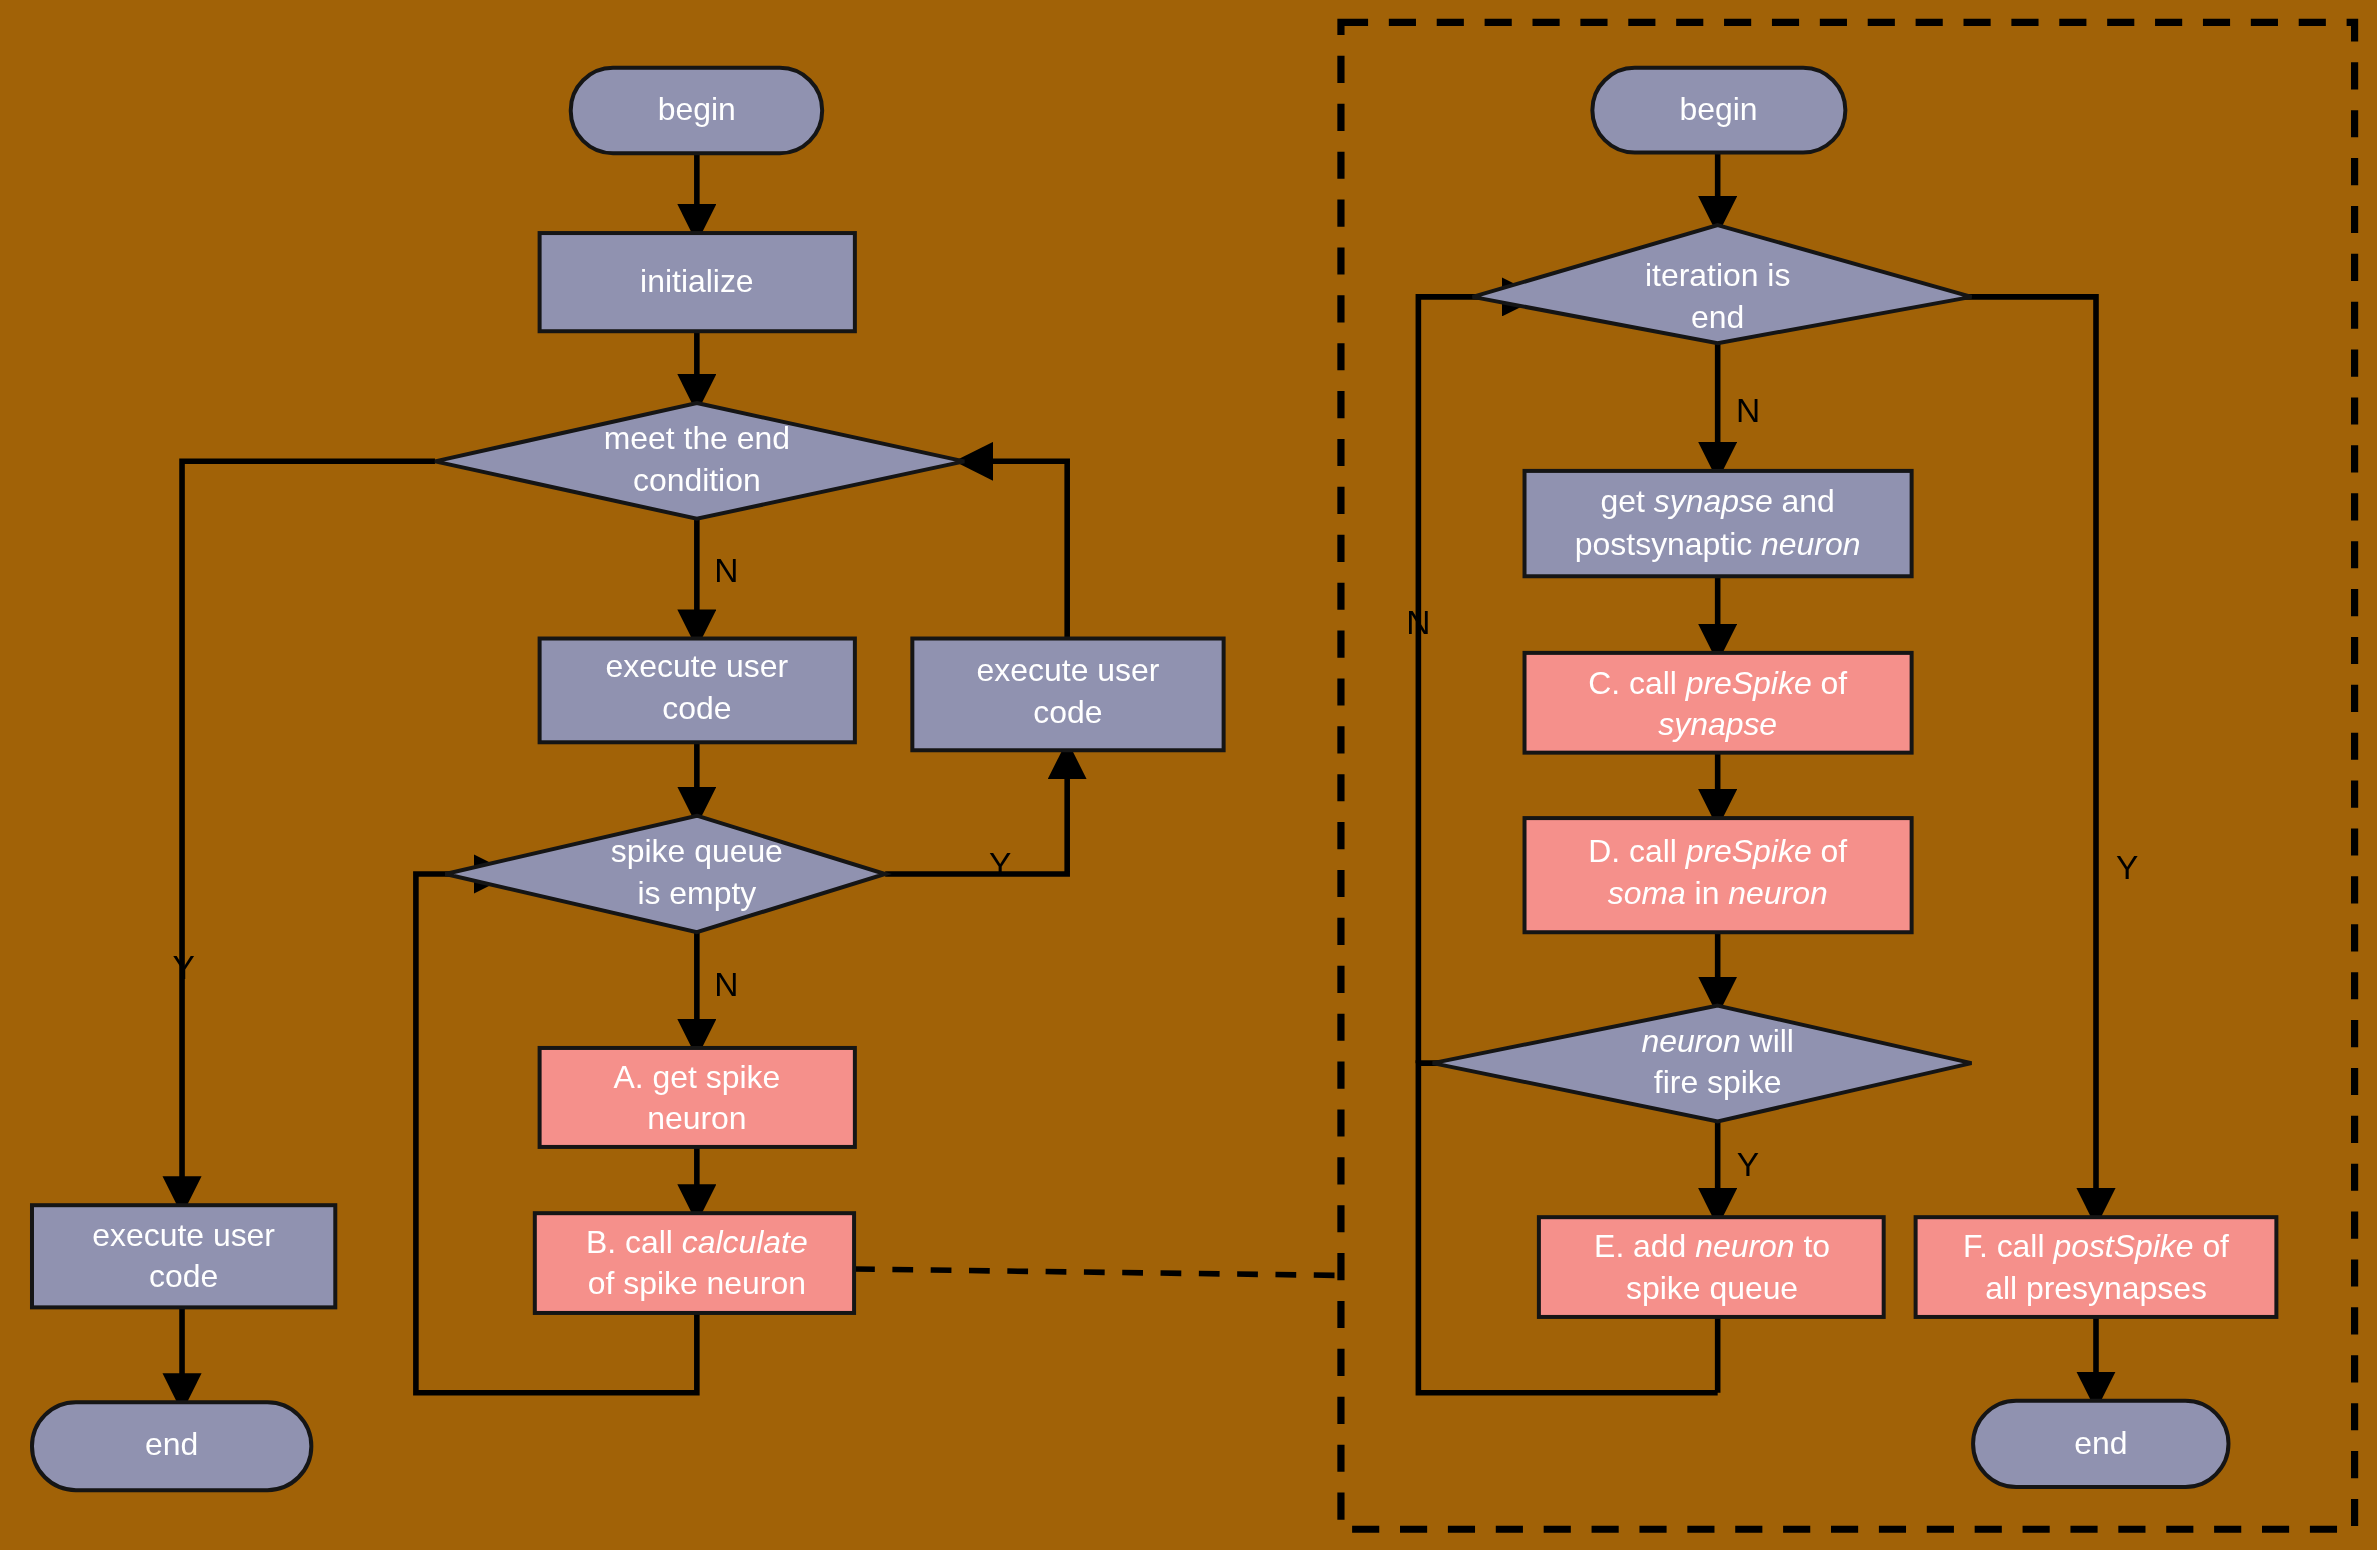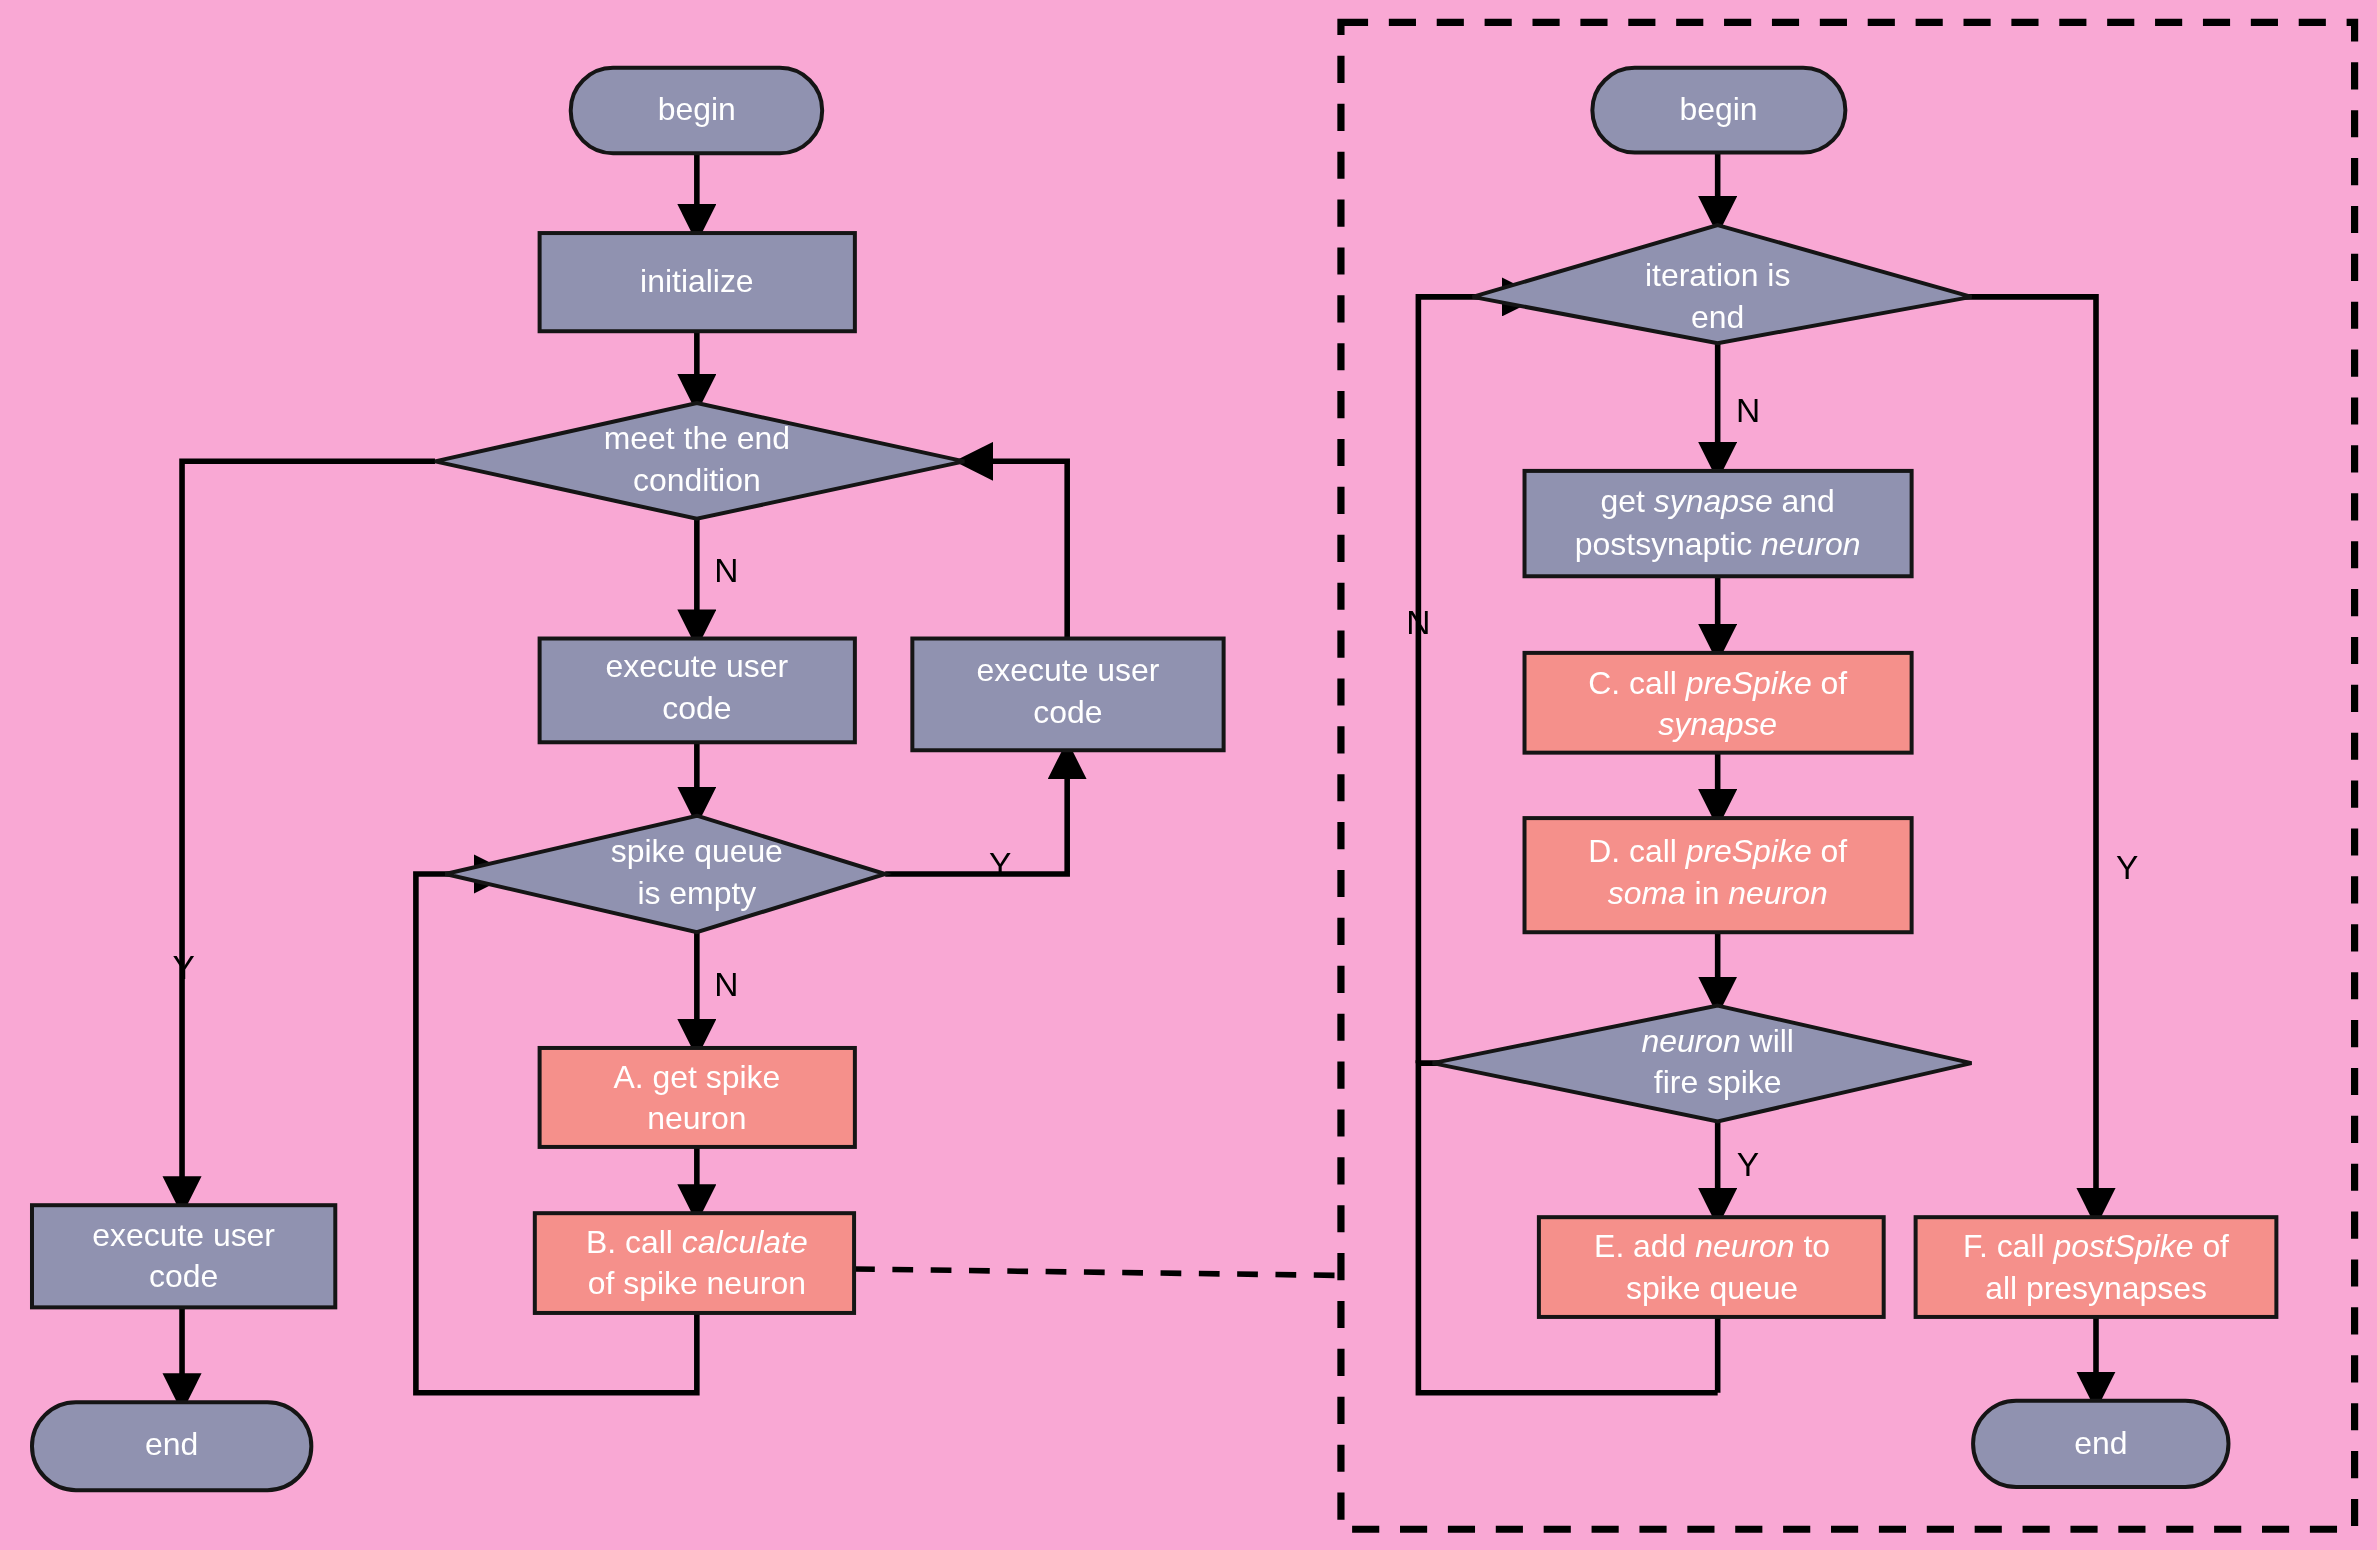--- a/index.html
+++ b/index.html
@@ -4,21 +4,21 @@
 <style>
   html, body {
     margin: 0;
     padding: 0;
     background: #ffffff;
   }
   #diagram-root {
     position: relative;
     width: 2377px;
     height: 1550px;
-    background: #f9a8d4;
+    background: #a16207;
     font-family: "Liberation Sans", sans-serif;
   }
   svg#flowchart {
     display: block;
     width: 2377px;
     height: 1550px;
   }
   .node-shape {
     stroke: #151515;
     stroke-width: 5;

